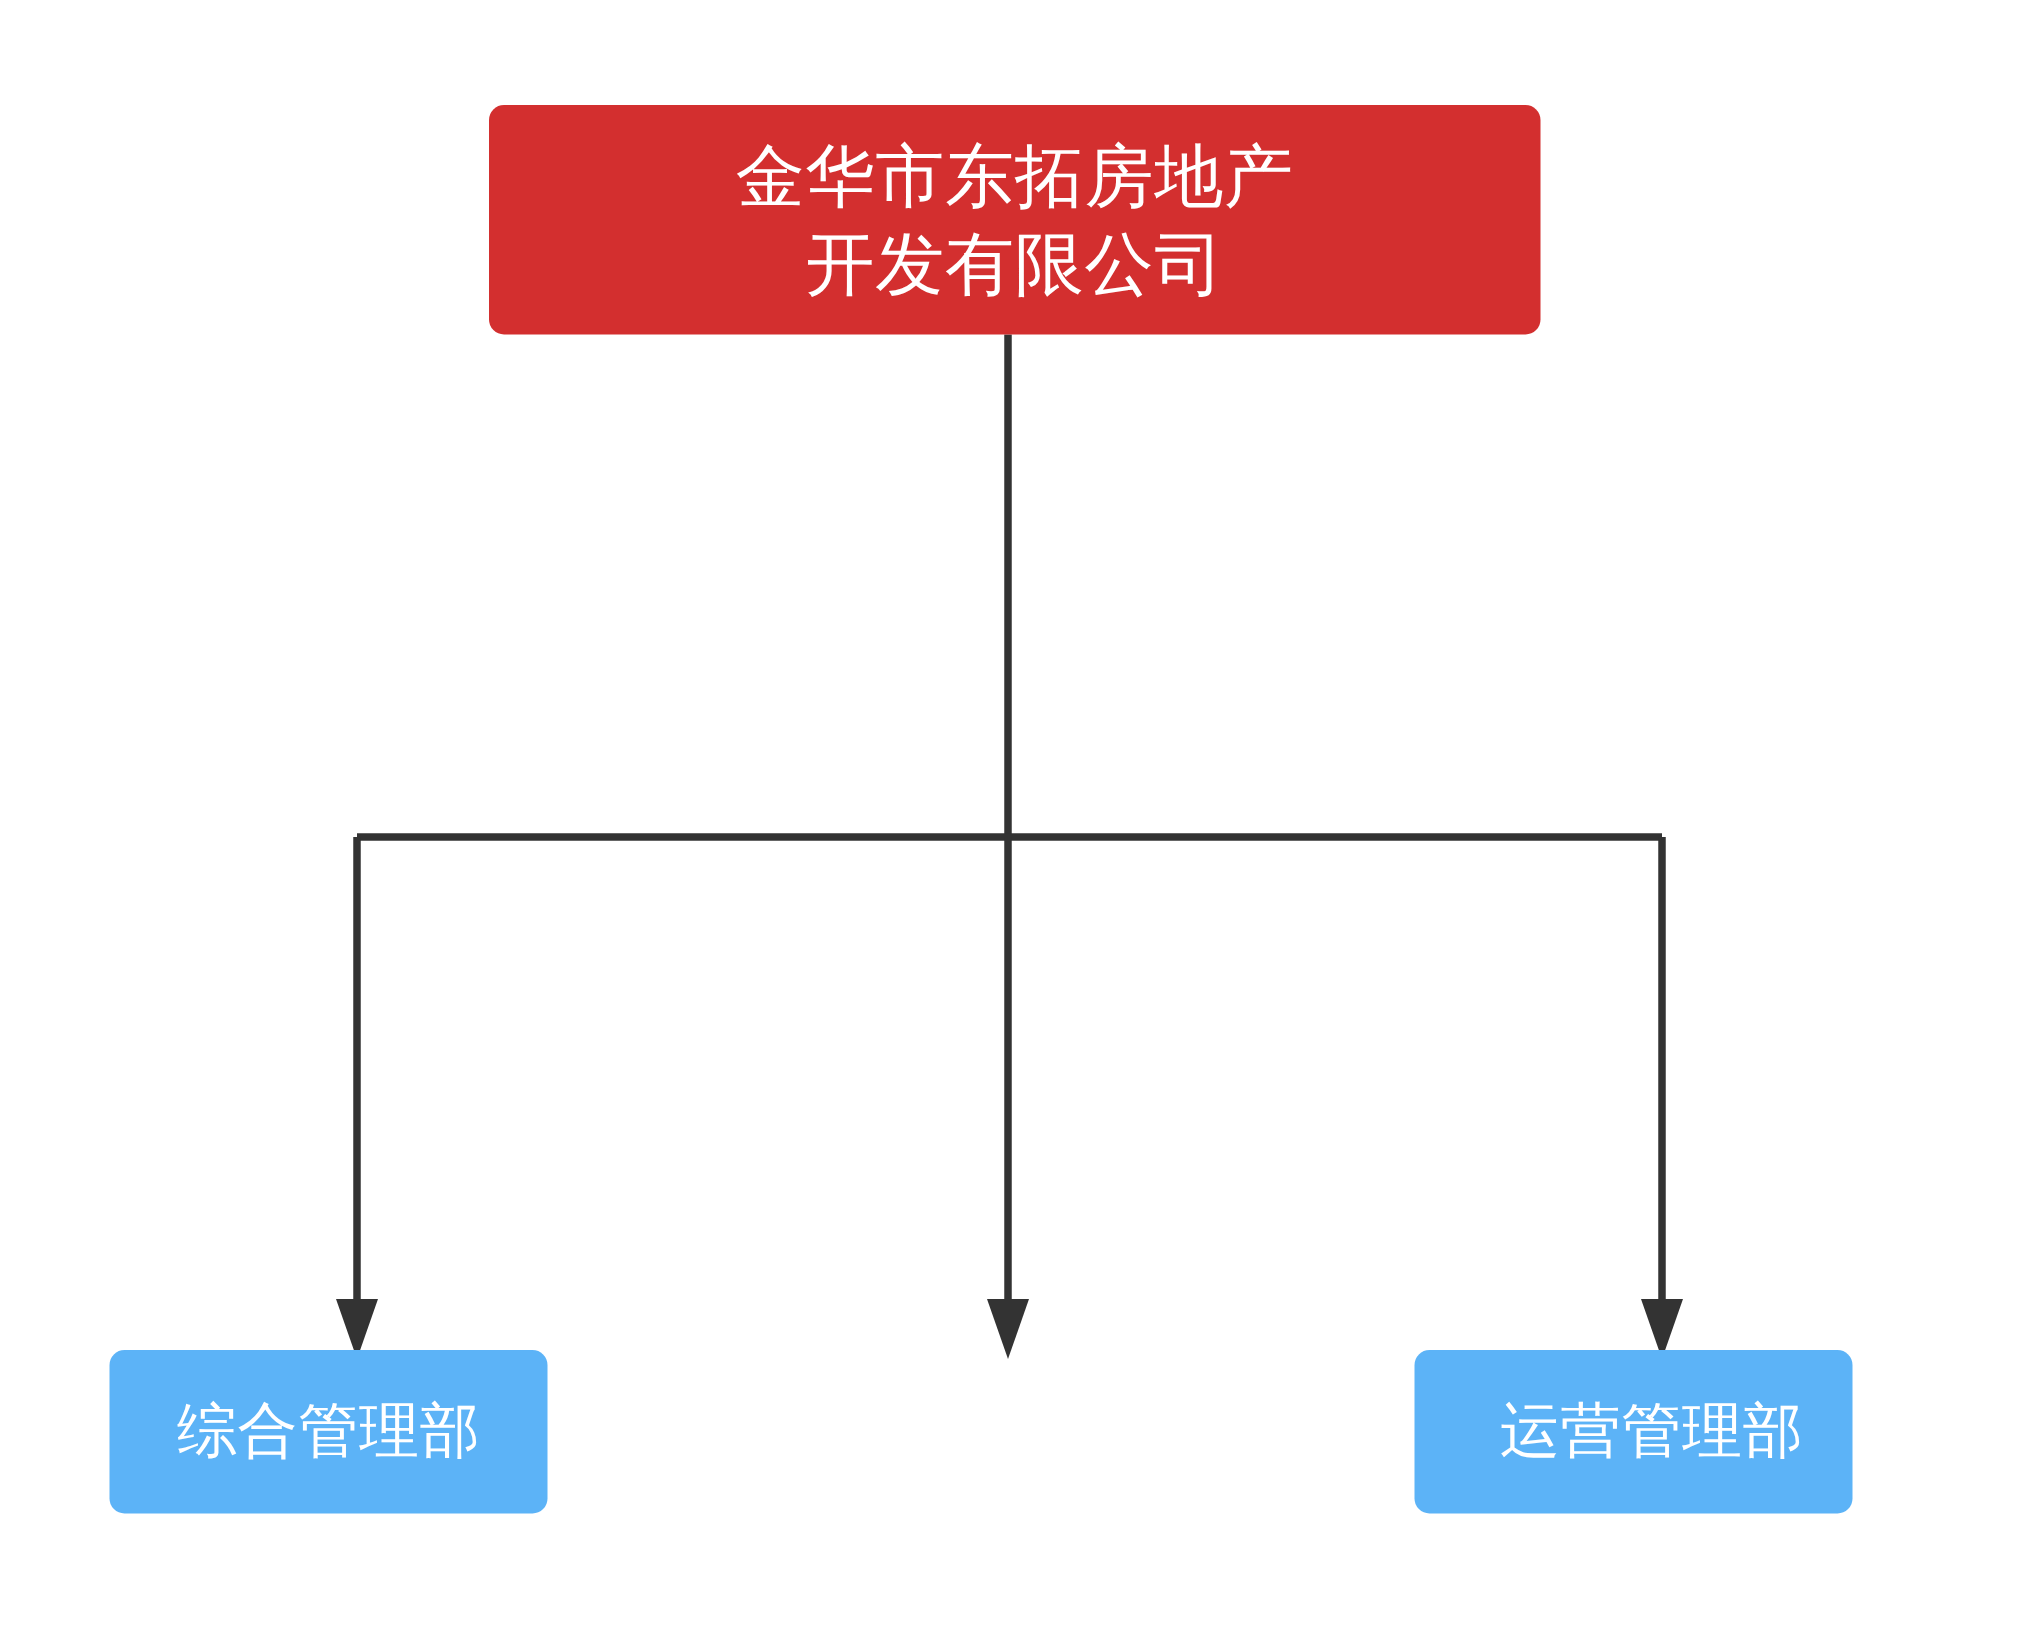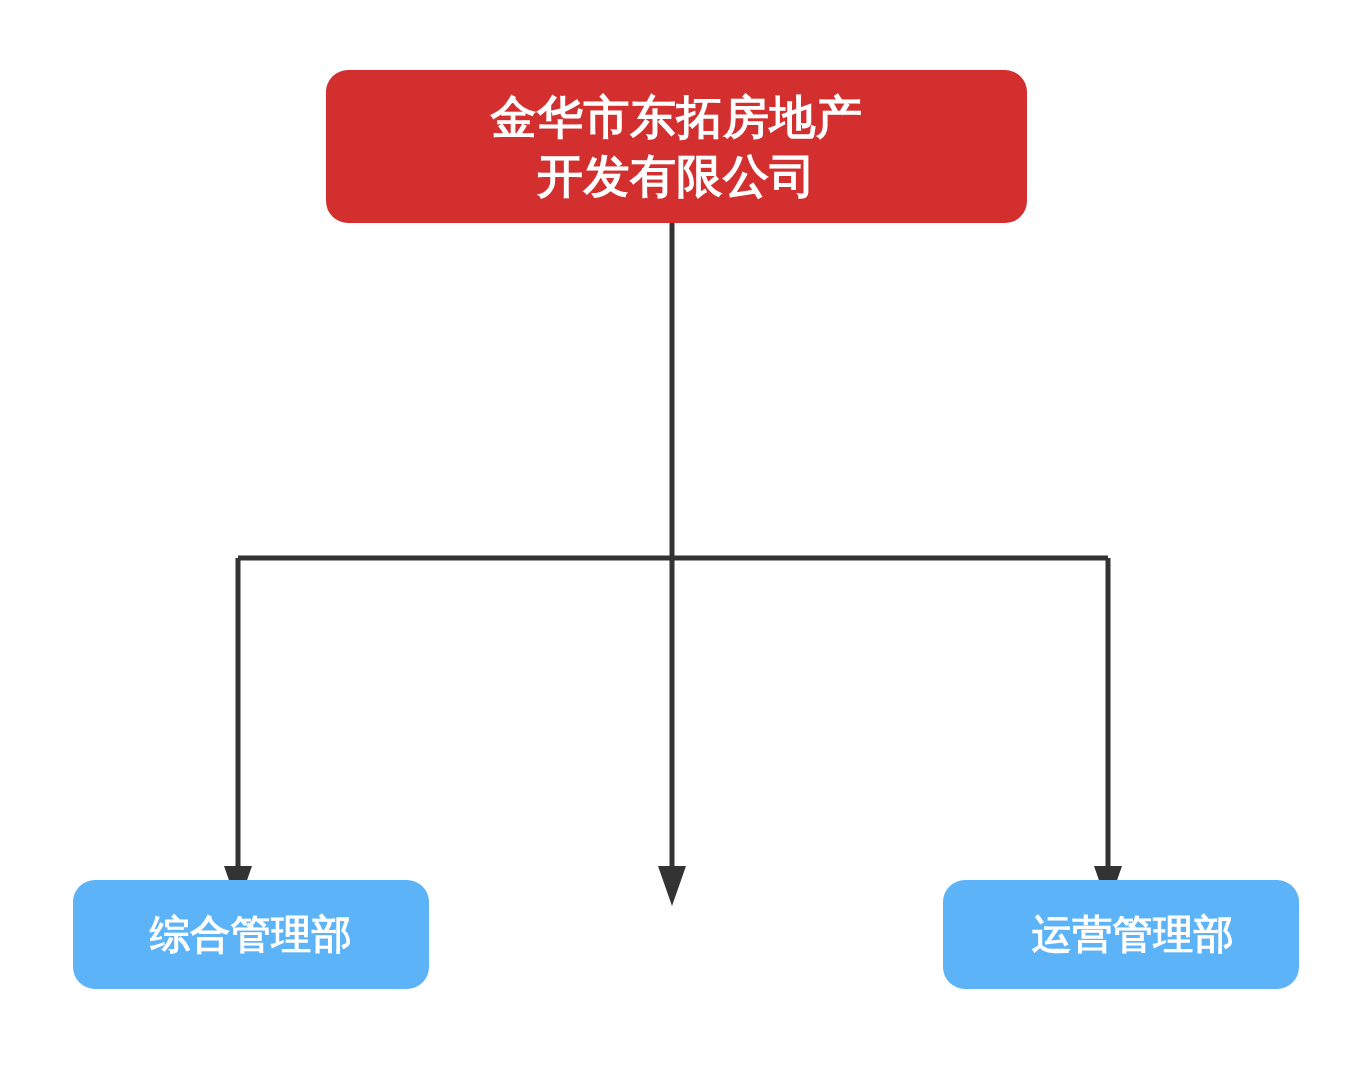--- a/index.html
+++ b/index.html
@@ -26,39 +26,38 @@
     height: 1084px;
     pointer-events: none;
   }
   .node {
     position: absolute;
     box-sizing: border-box;
     display: flex;
     align-items: center;
     justify-content: center;
     text-align: center;
-    border-radius: 22px;
+    border-radius: 10px;
     color: #ffffff;
     line-height: 1.28;
     letter-spacing: 0.5px;
     white-space: pre-line;
     z-index: 2;
-    font-weight: bold;
   }
   .node-root {
     left: 326px;
     top: 70px;
     width: 701px;
     height: 153px;
     background: #D32F2F;
     font-size: 46px;
   }
   .node-child {
-    top: 880px;
-    width: 356px;
+    top: 900px;
+    width: 292px;
     height: 109px;
     background: #5CB3F7;
     font-size: 40px;
   }
   .node-child-0 { left: 73px; }
   .node-child-1 { left: 505px; }
   .node-child-2 { left: 943px; padding-left: 24px; }
 </style>
 </head>
 <body>

